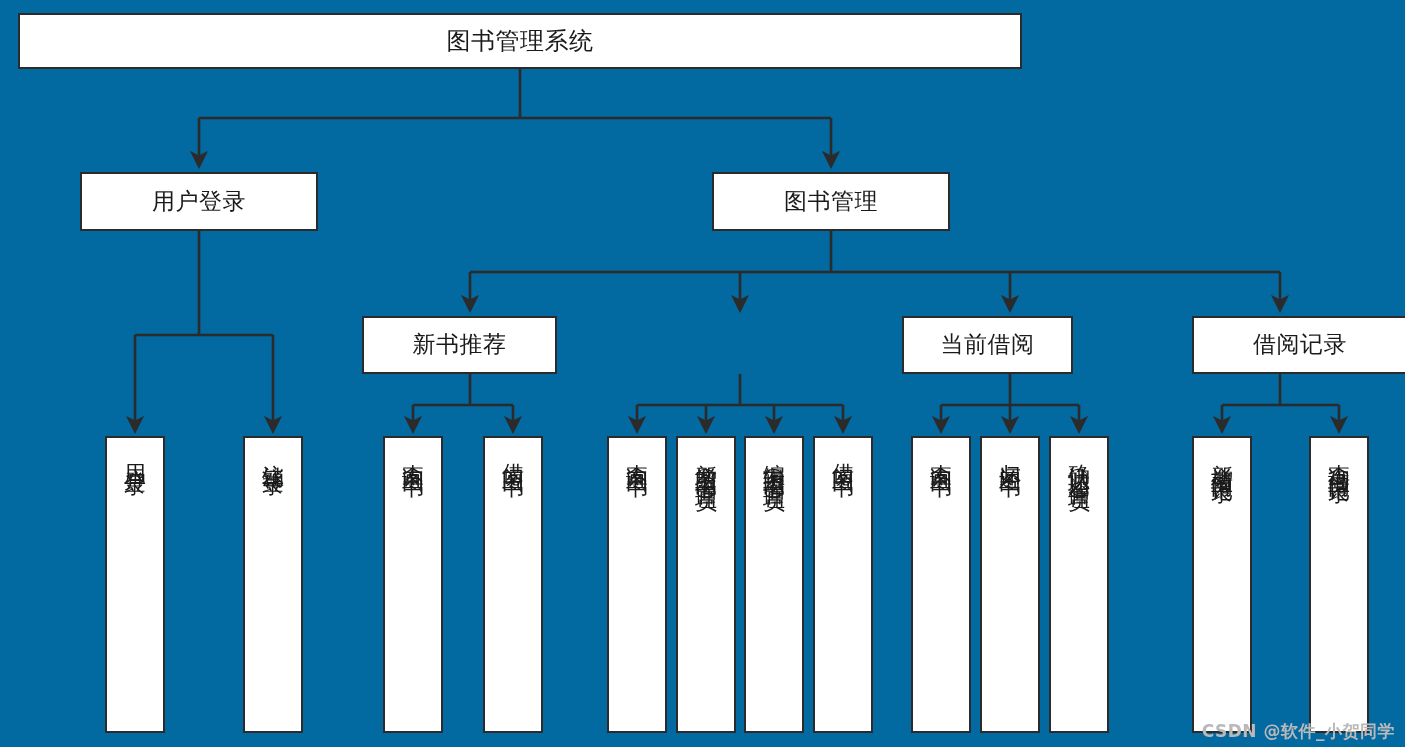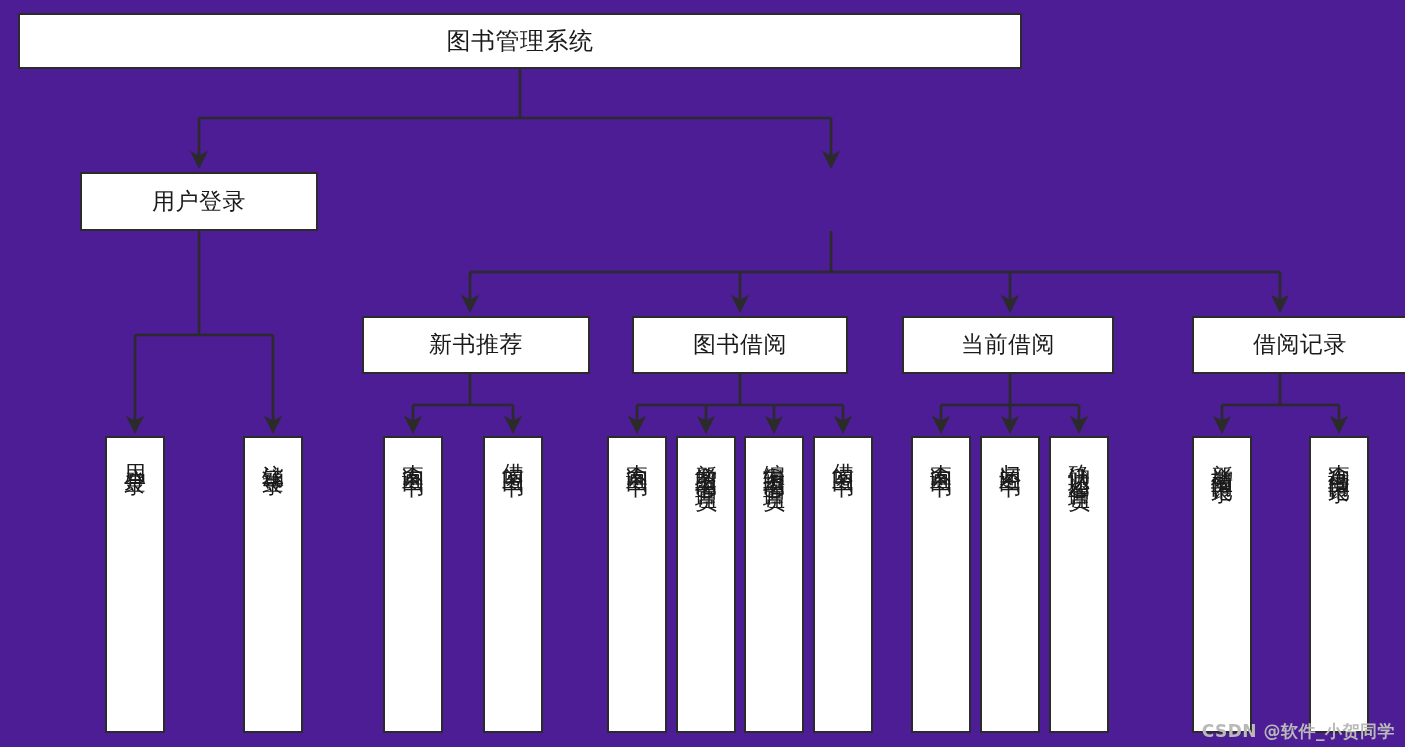--- a/index.html
+++ b/index.html
@@ -1,18 +1,18 @@
 <!DOCTYPE html>
 <html><head>
 <meta charset="utf-8">
 <title>图书管理系统 功能结构图</title>
 <style>
   html,body{margin:0;padding:0;background:#ffffff;}
   body{font-family:"DejaVu Sans","Liberation Sans",sans-serif;}
-  #canvas{position:relative;width:1405px;height:747px;background:#4c1d95;overflow:hidden;}
+  #canvas{position:relative;width:1405px;height:747px;background:#0369a1;overflow:hidden;}
   #edges{position:absolute;left:0;top:0;width:1405px;height:747px;}
   .node{
     position:absolute;
     box-sizing:border-box;
     background:#ffffff;
     border:2px solid #2b2b2b;
     display:flex;
     align-items:center;
     justify-content:center;
     color:#1a1a1a;
@@ -110,28 +110,28 @@
     </g>
   </svg>
 
   <div class="node horiz root" style="left:18px;top:13px;width:1004px;height:56px;">
     <span class="label">图书管理系统</span>
   </div>
 
   <div class="node horiz" style="left:80px;top:172px;width:238px;height:59px;">
     <span class="label">用户登录</span>
   </div>
+  <div class="node horiz" style="left:712px;top:172px;width:238px;height:59px;">
+    <span class="label">图书管理</span>
+  </div>
 
-  <div class="node horiz" style="left:362px;top:316px;width:228px;height:58px;">
+  <div class="node horiz" style="left:362px;top:316px;width:195px;height:58px;">
     <span class="label">新书推荐</span>
   </div>
-  <div class="node horiz" style="left:632px;top:316px;width:216px;height:58px;">
-    <span class="label">图书借阅</span>
-  </div>
-  <div class="node horiz" style="left:902px;top:316px;width:212px;height:58px;">
+  <div class="node horiz" style="left:902px;top:316px;width:171px;height:58px;">
     <span class="label">当前借阅</span>
   </div>
   <div class="node horiz" style="left:1172px;top:316px;width:216px;height:58px;margin-left:20px;">
     <span class="label">借阅记录</span>
   </div>
 
   <div class="node vert" style="left:105px;top:436px;width:60px;height:297px;">
     <span class="label">用户登录</span>
   </div>
   <div class="node vert" style="left:243px;top:436px;width:60px;height:297px;">

